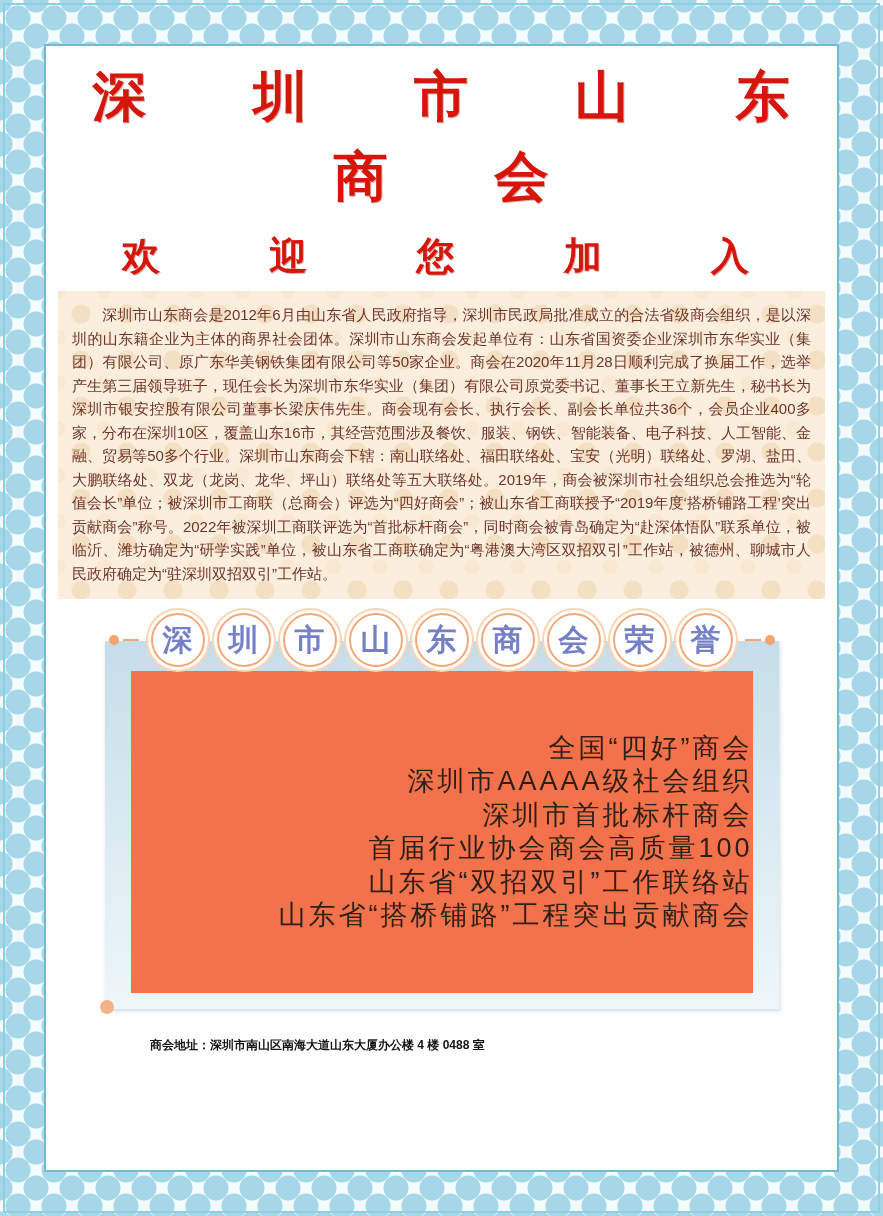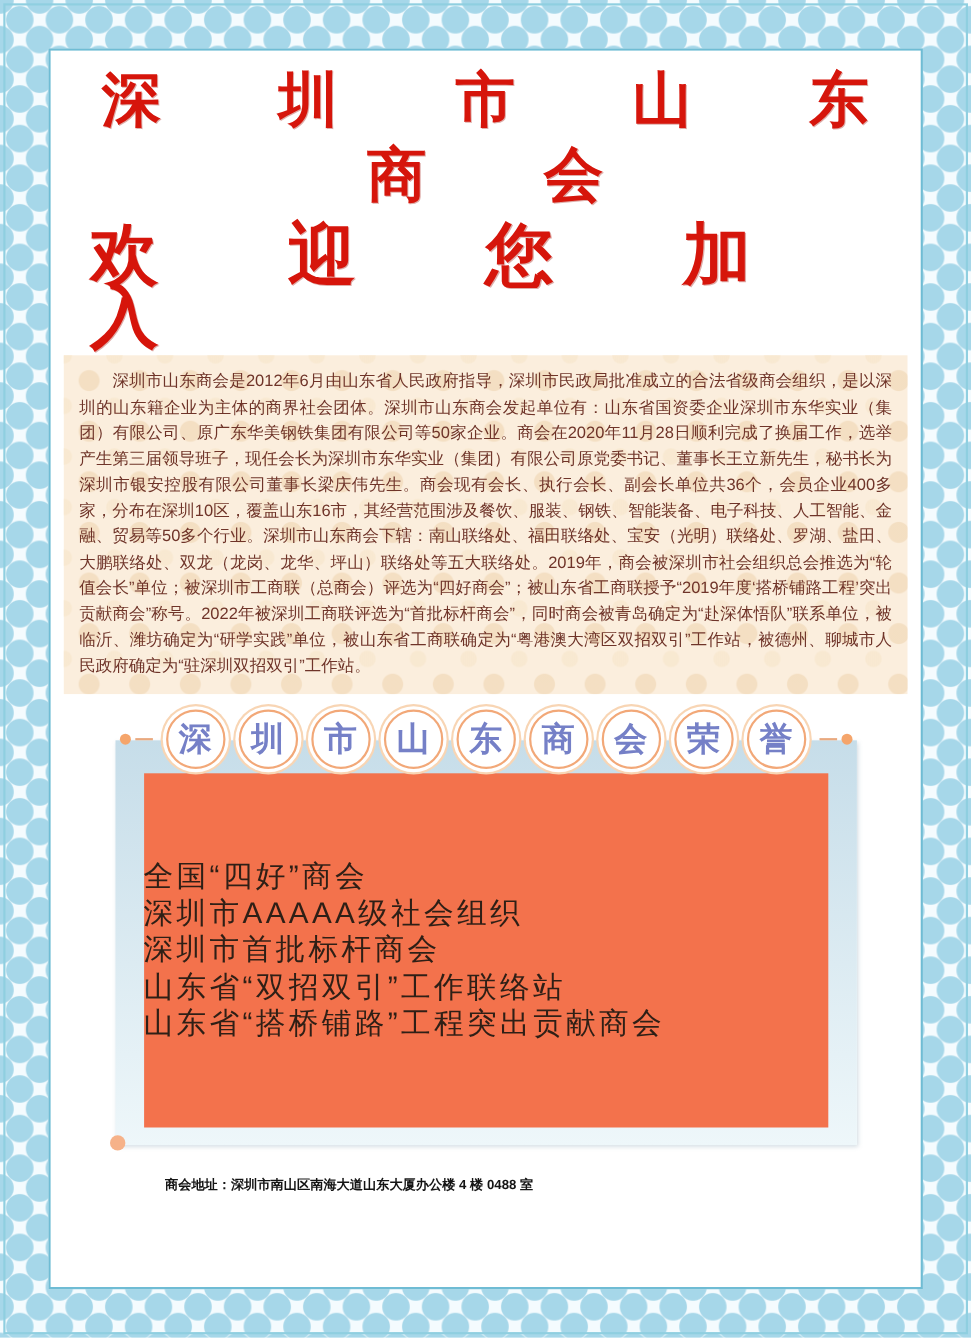--- a/index.html
+++ b/index.html
@@ -36,31 +36,32 @@
     z-index:2;
     overflow:hidden;
   }
   
   .title1{
     margin-top:10px;
     text-align:center;
     font-family:"DejaVu Serif", serif;
     font-weight:bold;
     font-size:54px;
-    line-height:68px;
+    line-height:80px;
     color:#d6150b;
     letter-spacing:44px;
     padding-left:43px;
     text-shadow:1px 1px 0 rgba(160,20,10,.35);
   }
   .title2{
     margin-top:12px;
+    text-align:center;
     font-family:"DejaVu Serif", serif;
     font-weight:bold;
-    font-size:62px;
+    font-size:38px;
     line-height:56px;
     color:#d6150b;
     letter-spacing:48px;
     padding-left:36px;
     text-shadow:1px 1px 0 rgba(160,20,10,.35);
   }
   
   .intro{
     margin:7px 12px 0 12px;
     padding:12px 14px 14px 14px;
@@ -115,21 +116,21 @@
     width:14px;height:14px;border-radius:50%;
     background:#f6b289;
   }
   .orange-box{
     position:absolute;
     left:26px;right:26px;top:30px;bottom:16px;
     background:#f3724c;
     display:flex;
     flex-direction:column;
     justify-content:center;
-    align-items:flex-start;
+    align-items:flex-end;
   }
   .honor-line{
     font-size:27px;
     line-height:33.5px;
     letter-spacing:3px;
     color:#2e1f16;
     font-weight:500;
     white-space:nowrap;
   }
   
@@ -170,20 +171,21 @@
           <span class="hh-dash"></span>
           <span class="hh-dot"></span>
         </span>
     </div>
 
     <div class="panel">
       <div class="orange-box">
         <div class="honor-line">全国“四好”商会</div>
         <div class="honor-line">深圳市AAAAA级社会组织</div>
         <div class="honor-line">深圳市首批标杆商会</div>
+        <div class="honor-line">首届行业协会商会高质量100</div>
         <div class="honor-line">山东省“双招双引”工作联络站</div>
         <div class="honor-line">山东省“搭桥铺路”工程突出贡献商会</div>
       </div>
     </div>
 
     <div class="contact">
       <div class="c-row">
         <span>商会地址：</span>
           <span>深圳市南山区南海大道山东大厦办公楼 4 楼 0488 室</span>
       </div>

